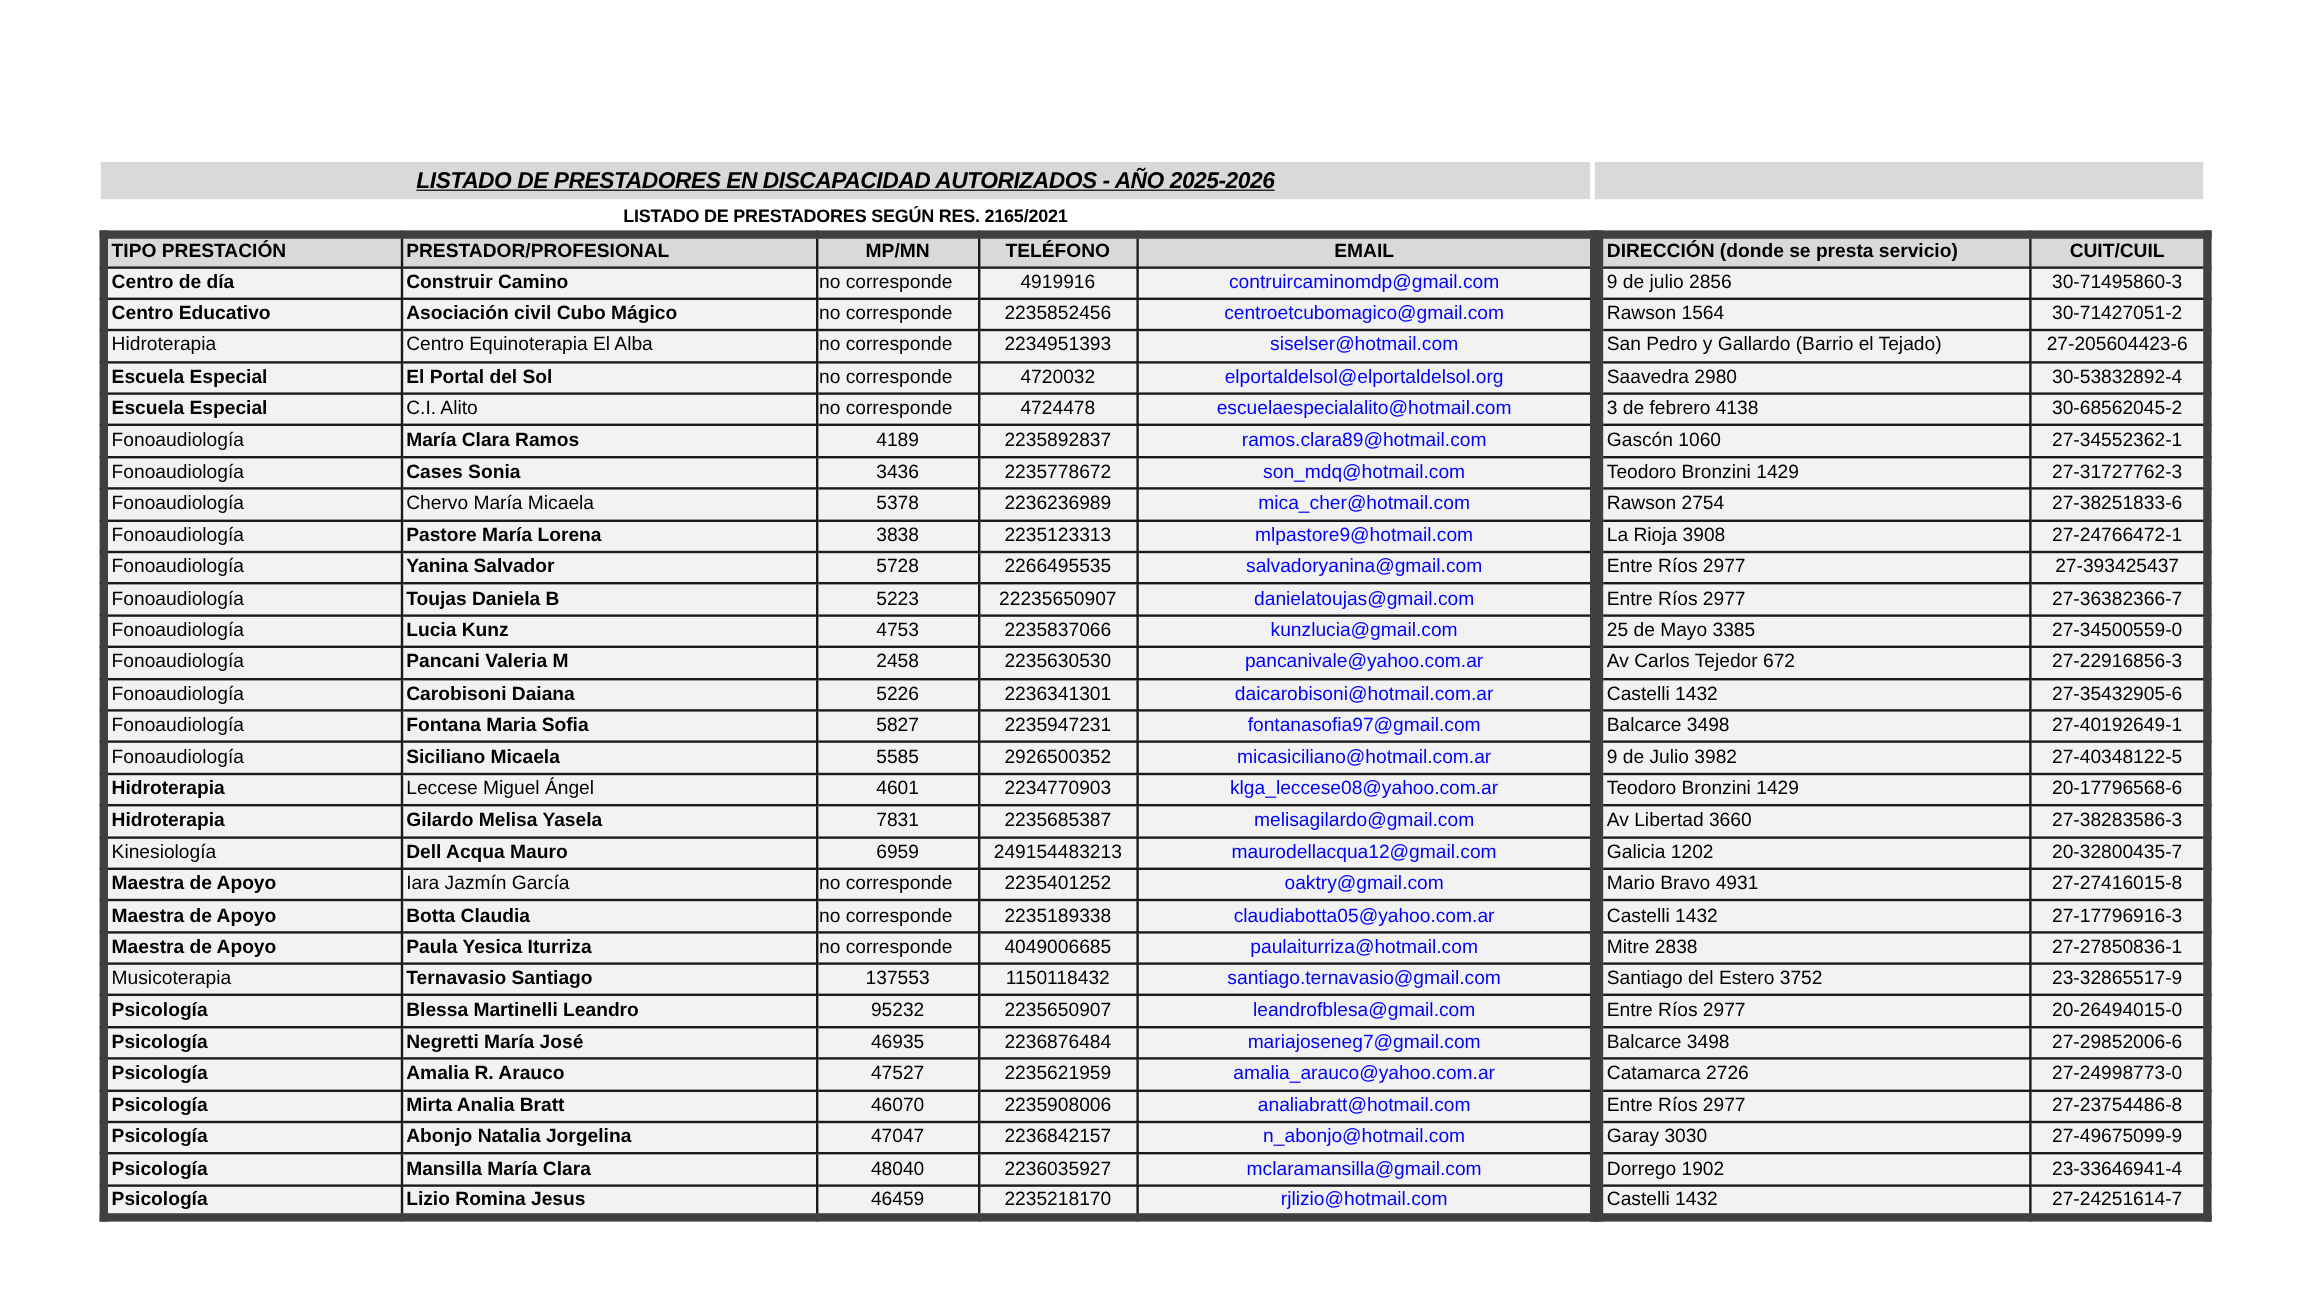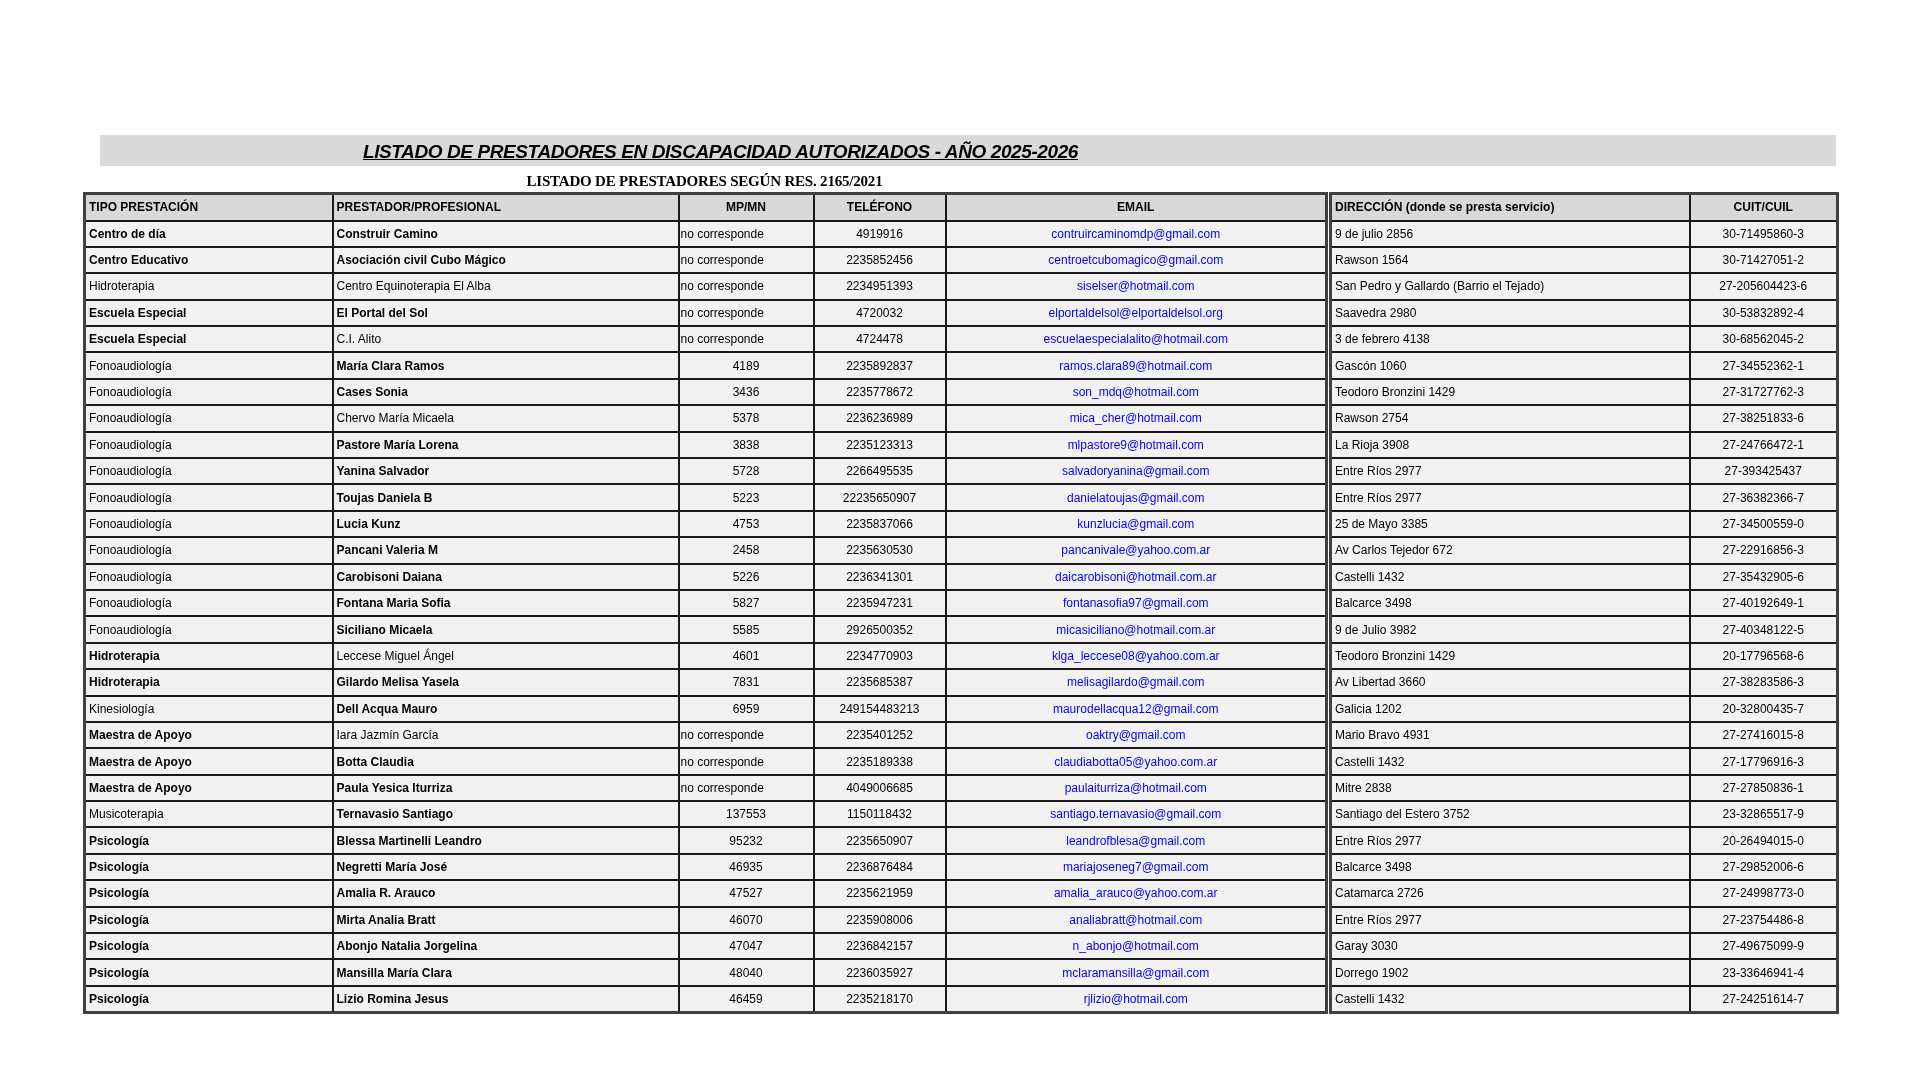--- a/index.html
+++ b/index.html
@@ -23,21 +23,20 @@
       color: #000;
     }
     .title-bar {
       position: absolute;
       left: 84px;
       top: 135px;
       width: 1241px;
       height: 31px;
       background: var(--title-bg);
       text-align: center;
-      margin-left: 16px;
     }
     .title-text {
       display: inline-block;
       font-size: 19px;
       font-weight: bold;
       font-style: italic;
       text-decoration: underline;
       letter-spacing: -0.4px;
       line-height: 33px;
     }
@@ -53,29 +52,28 @@
       position: absolute;
       left: 84px;
       top: 168px;
       width: 1241px;
       height: 24px;
       line-height: 26px;
       text-align: center;
       font-size: 15px;
       font-weight: bold;
       letter-spacing: -0.2px;
-      font-family: Liberation Serif, serif;
     }
     table {
       position: absolute;
       top: 192px;
       border-collapse: collapse;
       table-layout: fixed;
-      font-size: 12px;
-      border: 3px solid #404040;
+      font-size: 16px;
+      border: 7px solid #404040;
     }
     .tbl-left { left: 83px; width: 1242px; }
     .tbl-right { left: 1329px; width: 507px; }
     th, td {
       border: 2px solid var(--border);
       padding: 0 3px;
       white-space: nowrap;
       overflow: hidden;
       vertical-align: middle;
       line-height: 22px;

